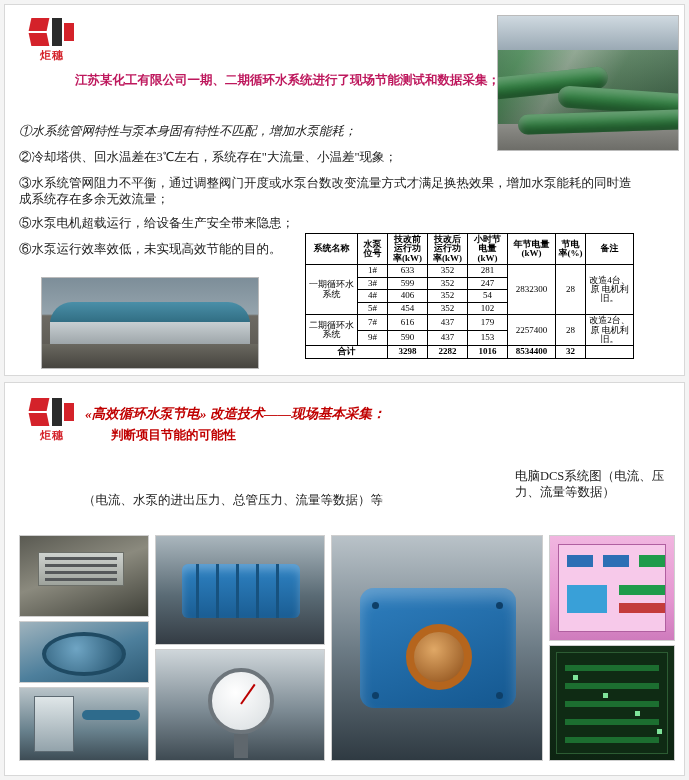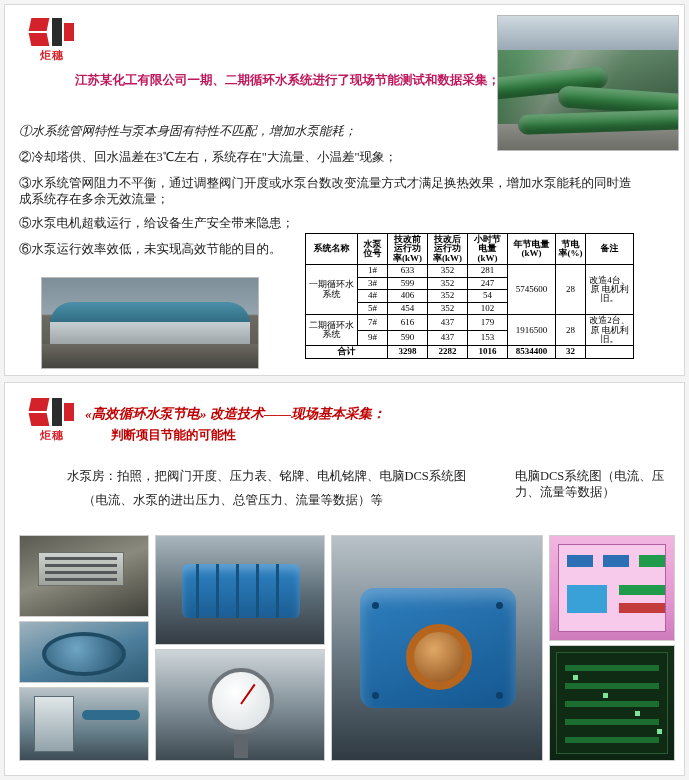--- a/index.html
+++ b/index.html
@@ -287,21 +287,21 @@
           <th class="w-note">备注</th>
         </tr>
       </thead>
       <tbody>
         <tr>
           <td rowspan="4">一期循环水系统</td>
           <td>1#</td>
           <td>633</td>
           <td>352</td>
           <td>281</td>
-          <td rowspan="4">5745600</td>
+          <td rowspan="4">2832300</td>
           <td rowspan="4">28</td>
           <td rowspan="4">改造4台、原 电机利旧。</td>
         </tr>
         <tr>
           <td>3#</td>
           <td>599</td>
           <td>352</td>
           <td>247</td>
         </tr>
         <tr>
@@ -316,21 +316,21 @@
           <td>352</td>
           <td>102</td>
         </tr>
 
         <tr>
           <td rowspan="2">二期循环水系统</td>
           <td>7#</td>
           <td>616</td>
           <td>437</td>
           <td>179</td>
-          <td rowspan="2">1916500</td>
+          <td rowspan="2">2257400</td>
           <td rowspan="2">28</td>
           <td rowspan="2">改造2台、原 电机利旧。</td>
         </tr>
         <tr>
           <td>9#</td>
           <td>590</td>
           <td>437</td>
           <td>153</td>
         </tr>
 
@@ -355,21 +355,20 @@
           <div class="p2"></div>
           <div class="p3"></div>
           <div class="p4"></div>
       </div>
       <div class="name">炬穗</div>
     </div>
 
     <div class="title2">«高效循环水泵节电» 改造技术——现场基本采集：</div>
     <div class="subtitle2">判断项目节能的可能性</div>
 
-    <div class="body-text" id="s2-l1">水泵房：拍照，把阀门开度、压力表、铭牌、电机铭牌、电脑DCS系统图</div>
     <div class="body-text" id="s2-l2">（电流、水泵的进出压力、总管压力、流量等数据）等</div>
     <div class="body-text" id="s2-r1">电脑DCS系统图（电流、压力、流量等数据）</div>
 
     <div class="gallery">
       <div class="cell" id="g1">
         <div class="plate">
             <div class="ln"></div>
             <div class="ln"></div>
             <div class="ln"></div>
             <div class="ln"></div>

